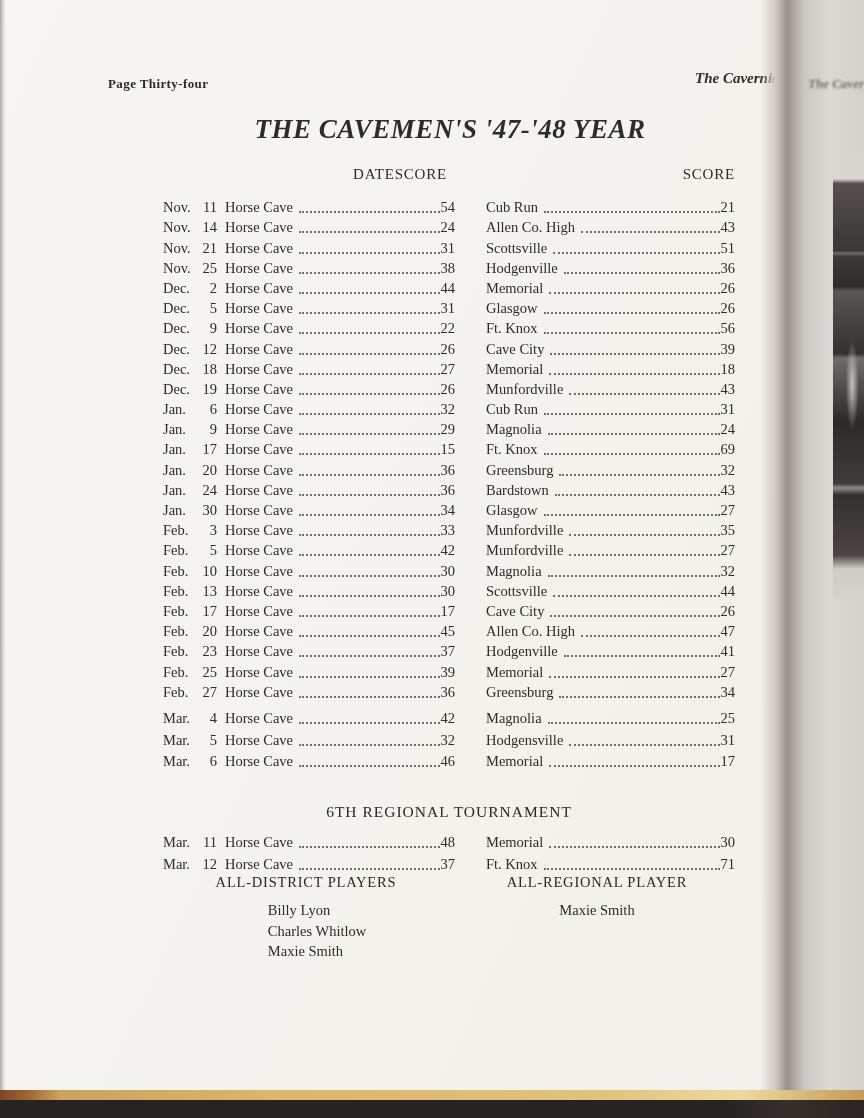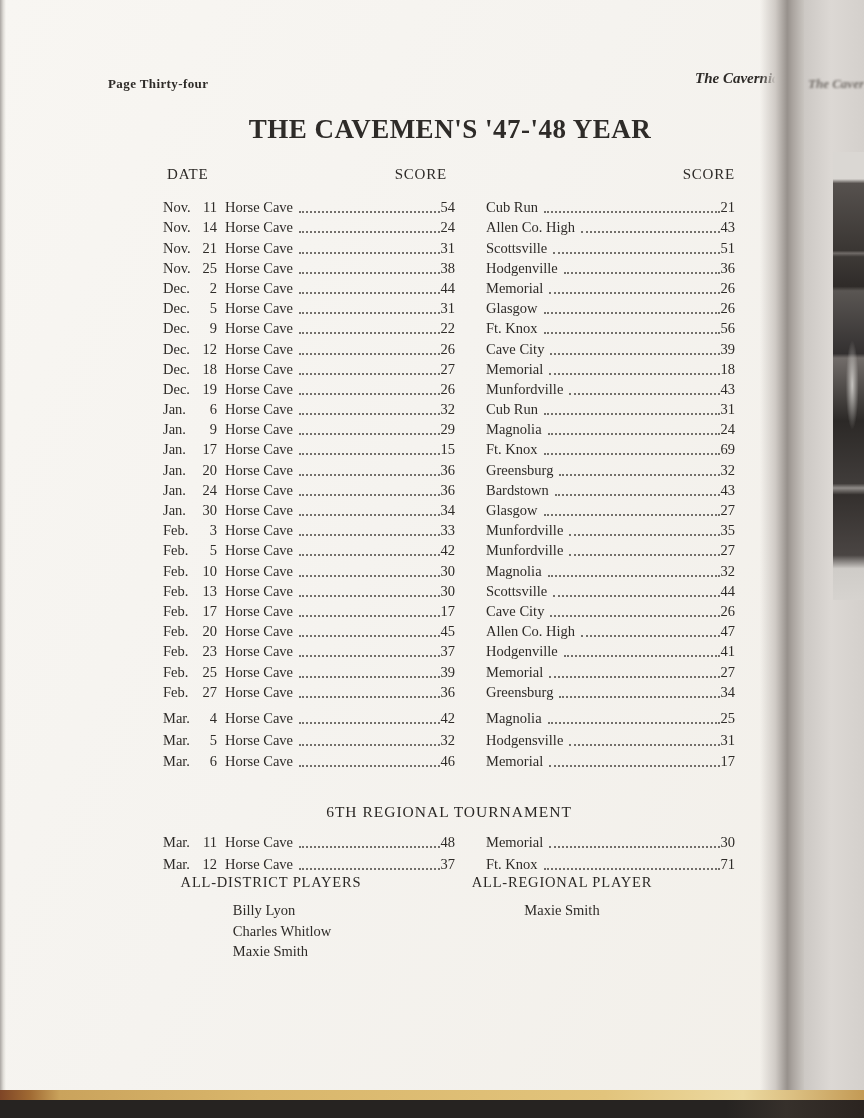--- a/index.html
+++ b/index.html
@@ -10,47 +10,47 @@
   }
   .paper{
     position:absolute;inset:0;
     background:linear-gradient(115deg,#f8f6f2 0%,#f5f3ef 45%,#f2efe9 100%);
   }
   
   .page-label{position:absolute;left:108px;top:76px;font-size:13px;font-weight:700;letter-spacing:.4px;}
   .publication{position:absolute;left:695px;top:70px;font-size:15px;font-style:italic;font-weight:600;white-space:nowrap;}
   .main-title{
     position:absolute;left:130px;top:114px;width:640px;margin:0;
-    text-align:center;font-size:27px;font-weight:700;letter-spacing:.5px;white-space:nowrap;
+    text-align:center;font-size:27px;font-weight:700;letter-spacing:.5px;white-space:nowrap;font-style:italic;
   }
   
   .scoretable{position:absolute;left:163px;top:166px;width:572px;}
   .thead{display:flex;height:30px;font-size:15px;letter-spacing:.8px;}
   .thead .half{align-items:flex-start;}
-  .thead .left-half{justify-content:space-between;}
+  .thead .left-half{justify-content:flex-end;}
   .thead .right-half{justify-content:flex-end;}
   .date-h{padding-left:4px;}
   .score-h-left{padding-right:8px;}
   .half{display:flex;align-items:flex-end;}
   .left-half{width:292px;}
   .right-half{width:257px;margin-left:23px;}
   .game-row{display:flex;font-size:14.5px;}
   .scoretable .game-row{height:20.2px;}
   .district .game-row,.regional .game-row{height:21.4px;}
   .month{width:37px;white-space:nowrap;}
   .day{width:17px;text-align:right;white-space:nowrap;}
   .team{margin-left:8px;white-space:nowrap;}
   .leader{flex:1;border-bottom:2px dotted rgba(64,60,55,.72);margin:0 1px 3px 6px;min-width:12px;}
   .score{white-space:nowrap;}
   
   .district{position:absolute;left:163px;top:706px;width:572px;}
   .regional{position:absolute;left:163px;top:803px;width:572px;}
   .section-heading{text-align:center;font-size:15.5px;letter-spacing:1px;height:27px;color:#2a2724;}
   
-  .awards{position:absolute;left:145px;top:874px;width:572px;display:flex;font-size:14.5px;}
+  .awards{position:absolute;left:180px;top:874px;width:572px;display:flex;font-size:14.5px;}
   .award-col1{width:252px;}
   .award-col2{width:250px;margin-left:40px;}
   .award-heading{text-align:center;font-size:14.5px;letter-spacing:.8px;margin-bottom:9px;color:#2a2724;}
   .players-wrap{text-align:center;}
   .award-col1 .players-wrap{padding-left:22px;}
   .players{display:inline-block;text-align:left;}
   .player{line-height:20.5px;white-space:nowrap;}
   
   .gutter{
     position:absolute;left:760px;top:0;width:44px;height:100%;

